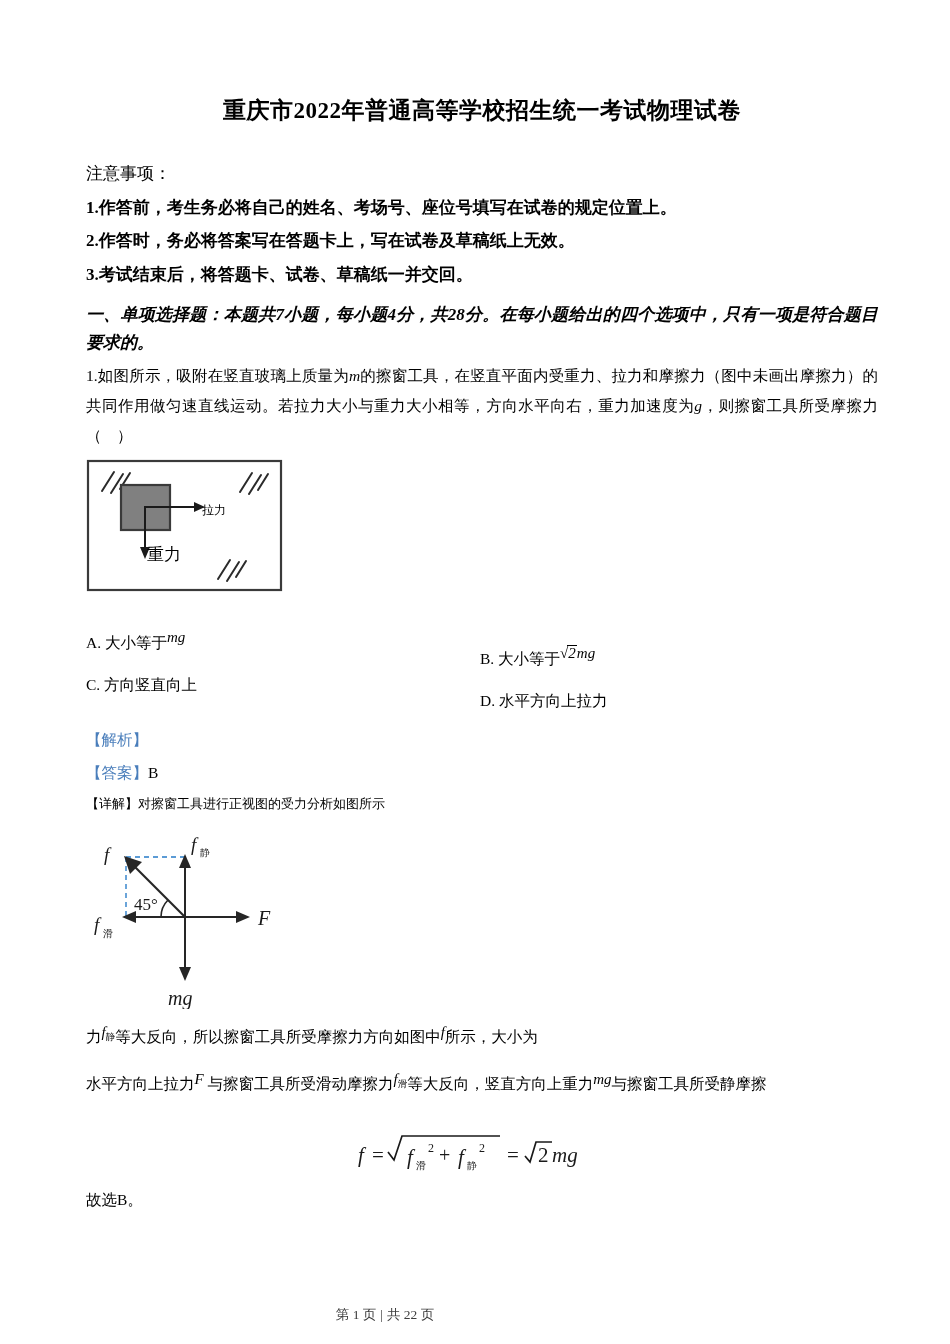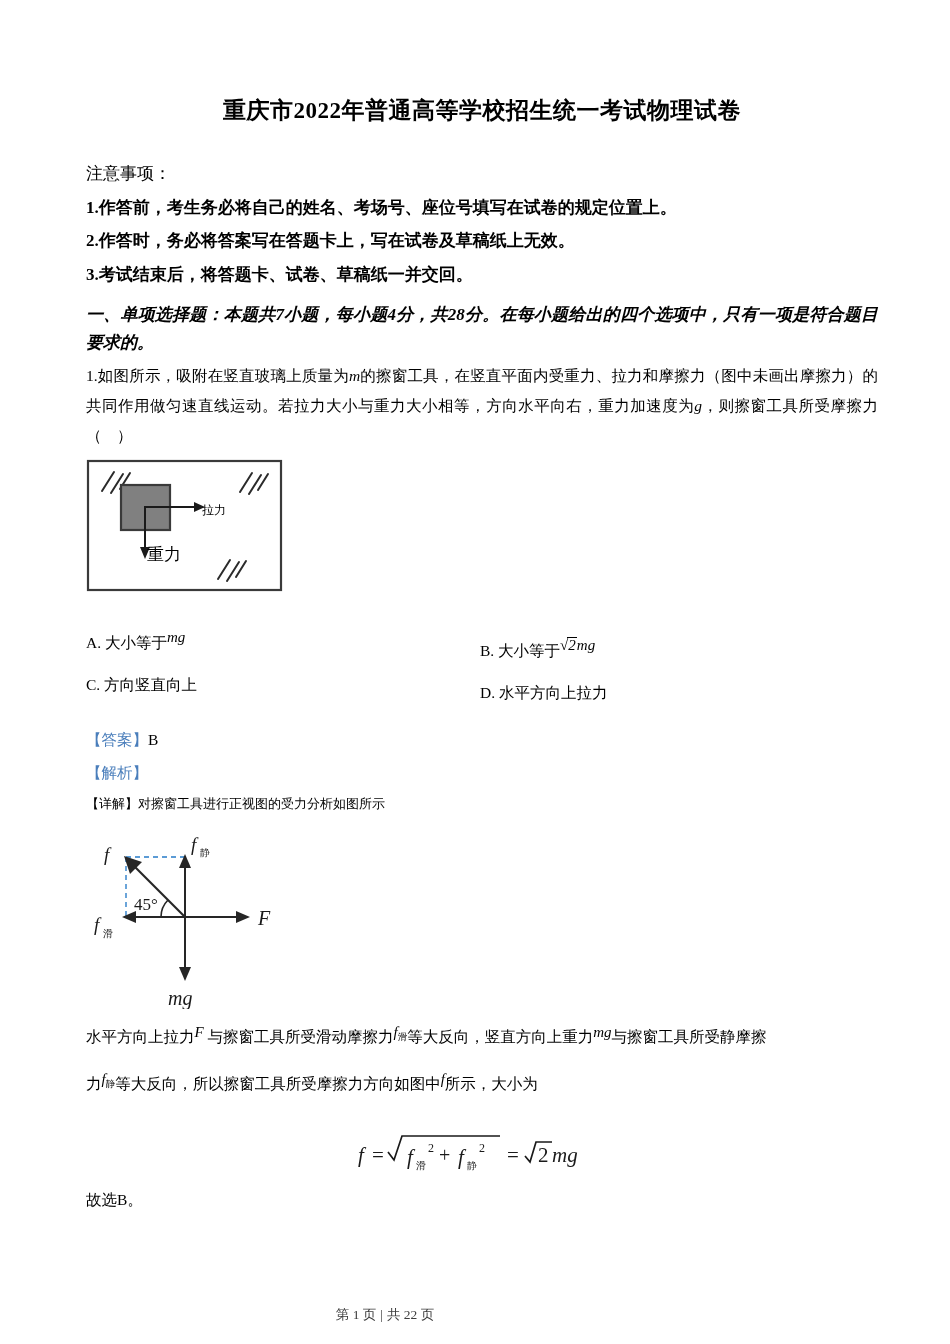--- a/index.html
+++ b/index.html
@@ -97,21 +97,21 @@
   .options {
     margin-top: 24px;
   }
   .opt-row {
     position: relative;
     height: 46px;
     font-size: 15.5px;
     text-decoration: underline;
   }
   .opt-a { position: absolute; left: 0px; top: 0; }
-  .opt-b { position: absolute; left: 394px; top: 8px; }
+  .opt-b { position: absolute; left: 394px; top: 16px; }
   .sup-math {
     font-style: italic;
     font-size: 15px;
     vertical-align: 6px;
     font-family: "Liberation Serif", serif;
   }
   .radical {
     display: inline-block;
     border-top: 1.1px solid #000;
     padding: 0 1px 0 1px;
@@ -247,24 +247,24 @@
         <span class="opt-a"><span>A.</span> <span>大小等于</span><span class="sup-math">mg</span></span>
         <span class="opt-b"><span>B.</span> <span>大小等于</span><span class="sup-math">√<span class="radical">2</span><i>mg</i></span></span>
       </div>
       <div class="opt-row">
         <span class="opt-a"><span>C.</span> <span>方向竖直向上</span></span>
         <span class="opt-b"><span>D.</span> <span>水平方向上拉力</span></span>
       </div>
     </div>
 
     <div class="ans-line">
+      <span class="blue">【解析】</span>
+    </div>
+    <div class="ans-line">
       <span class="blue">【答案】</span><span class="ans-val">B</span>
-    </div>
-    <div class="ans-line">
-      <span class="blue">【解析】</span>
     </div>
     <div class="detail-line">
       <span>【详解】</span><span>对擦窗工具进行正视图的受力分析如图所示</span>
     </div>
 
     <div class="fig2-wrap">
       <svg width="320" height="190" viewBox="0 0 320 190">
 
         <g stroke="#5b9bd5" stroke-width="1.8" fill="none" stroke-dasharray="5,4">
           <line x1="40" y1="38" x2="99" y2="38"></line>
@@ -300,26 +300,26 @@
 
         <text x="172" y="106" font-family="Liberation Serif, serif" font-size="20" font-style="italic" fill="#1a1a1a">F</text>
 
         <text x="82" y="186" font-family="Liberation Serif, serif" font-size="20" font-style="italic" fill="#1a1a1a">mg</text>
 
         <text x="48" y="91" font-family="Liberation Serif, serif" font-size="17" fill="#1a1a1a">45°</text>
       </svg>
     </div>
 
     <div class="expl">
+      <span>力</span><span class="inline-sup"><span>f</span><span class="sub-cn">静</span></span><span>等大反向，所以擦窗工具所受摩擦力方向如图中</span><span class="inline-sup">f</span><span>所示，大小为</span>
+    </div>
+
+    <div class="expl">
       <span>水平方向上拉力</span><span class="inline-sup">F</span>
       <span>与擦窗工具所受滑动摩擦力</span><span class="inline-sup"><span>f</span><span class="sub-cn">滑</span></span><span>等大反向，竖直方向上重力</span><span class="inline-sup">mg</span><span>与擦窗工具所受静摩擦</span>
-    </div>
-
-    <div class="expl">
-      <span>力</span><span class="inline-sup"><span>f</span><span class="sub-cn">静</span></span><span>等大反向，所以擦窗工具所受摩擦力方向如图中</span><span class="inline-sup">f</span><span>所示，大小为</span>
     </div>
 
     <div class="formula-wrap">
       <svg width="260" height="56" viewBox="0 0 260 56">
 
         <text x="6" y="36" font-family="Liberation Serif, serif" font-size="21" font-style="italic" fill="#1a1a1a">f</text>
         <text x="20" y="36" font-family="Liberation Serif, serif" font-size="21" fill="#1a1a1a">=</text>
 
         <path d="M 36 26 L 42 34 L 50 10 L 148 10" stroke="#1a1a1a" stroke-width="1.7" fill="none"></path>
 

